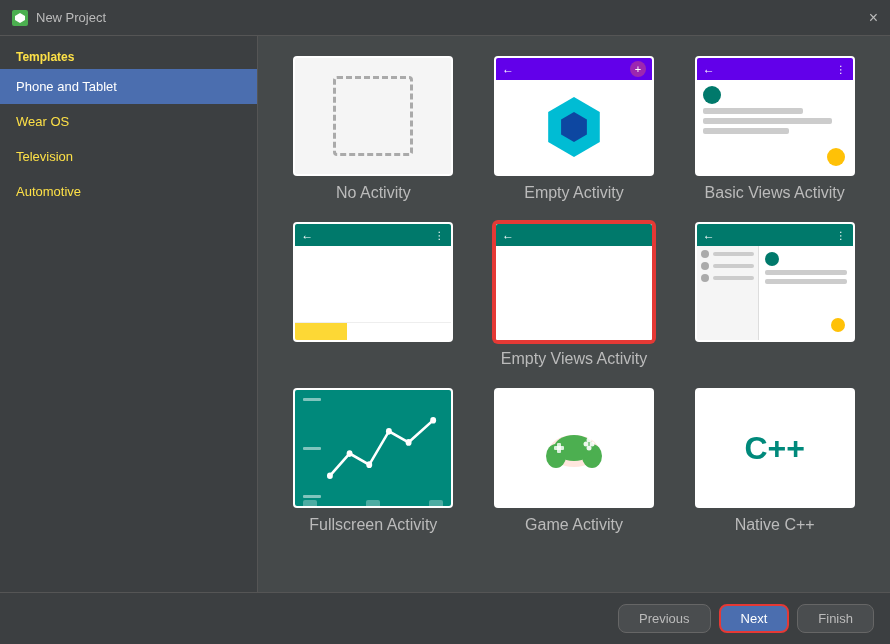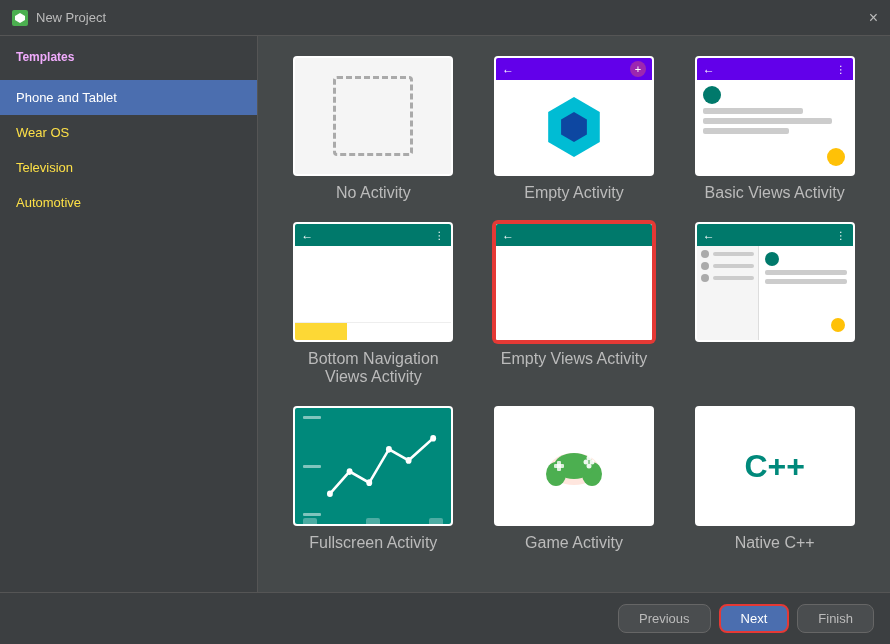--- a/index.html
+++ b/index.html
@@ -69,23 +69,23 @@
     }
 
     .sidebar {
       width: 258px;
       background: #3c3f41;
       border-right: 1px solid #555;
       flex-shrink: 0;
     }
 
     .sidebar-section-label {
-      padding: 14px 16px 16px 16px;
+      padding: 14px 16px 5px 16px;
       font-size: 12px;
-      color: #f0abfc;
+      color: #fde047;
       font-weight: 600;
       text-transform: none;
     }
 
     .sidebar-item {
       padding: 10px 16px;
       cursor: pointer;
       color: #fde047;
       font-size: 13px;
     }
@@ -501,21 +501,20 @@
               </div>
               <div class="phone-body">
                 <div class="bottom-nav-bar">
                   <div class="bnav-item active"></div>
                   <div class="bnav-item"></div>
                   <div class="bnav-item"></div>
                 </div>
               </div>
             </div>
           </div>
-          <span class="template-label">Bottom Navigation Views Activity</span>
         </div>
 
         <div class="template-item">
           <div class="template-thumb selected">
             <div class="phone-thumb">
               <div class="phone-bar teal-bar">
                 <span class="phone-bar-back">←</span>
               </div>
               <div class="phone-body empty-views-body"></div>
             </div>

